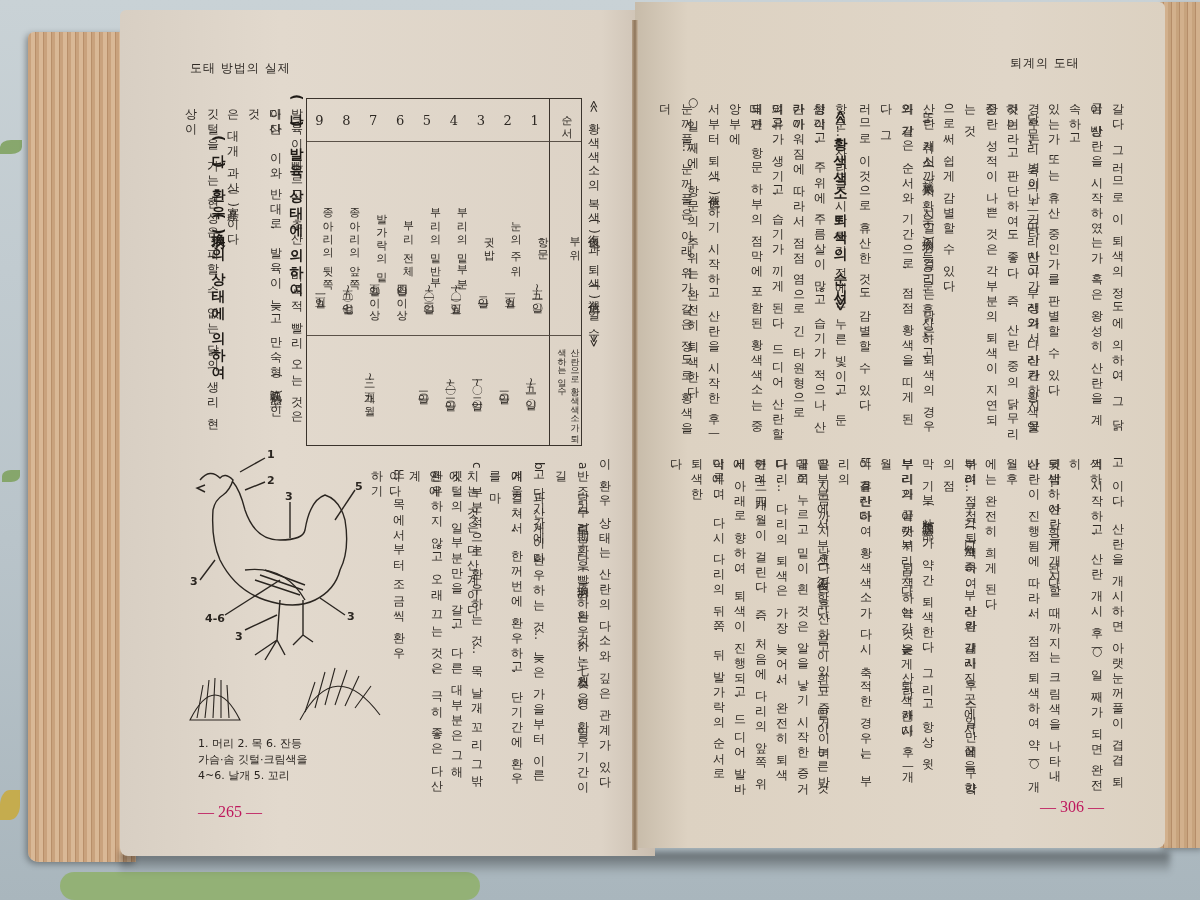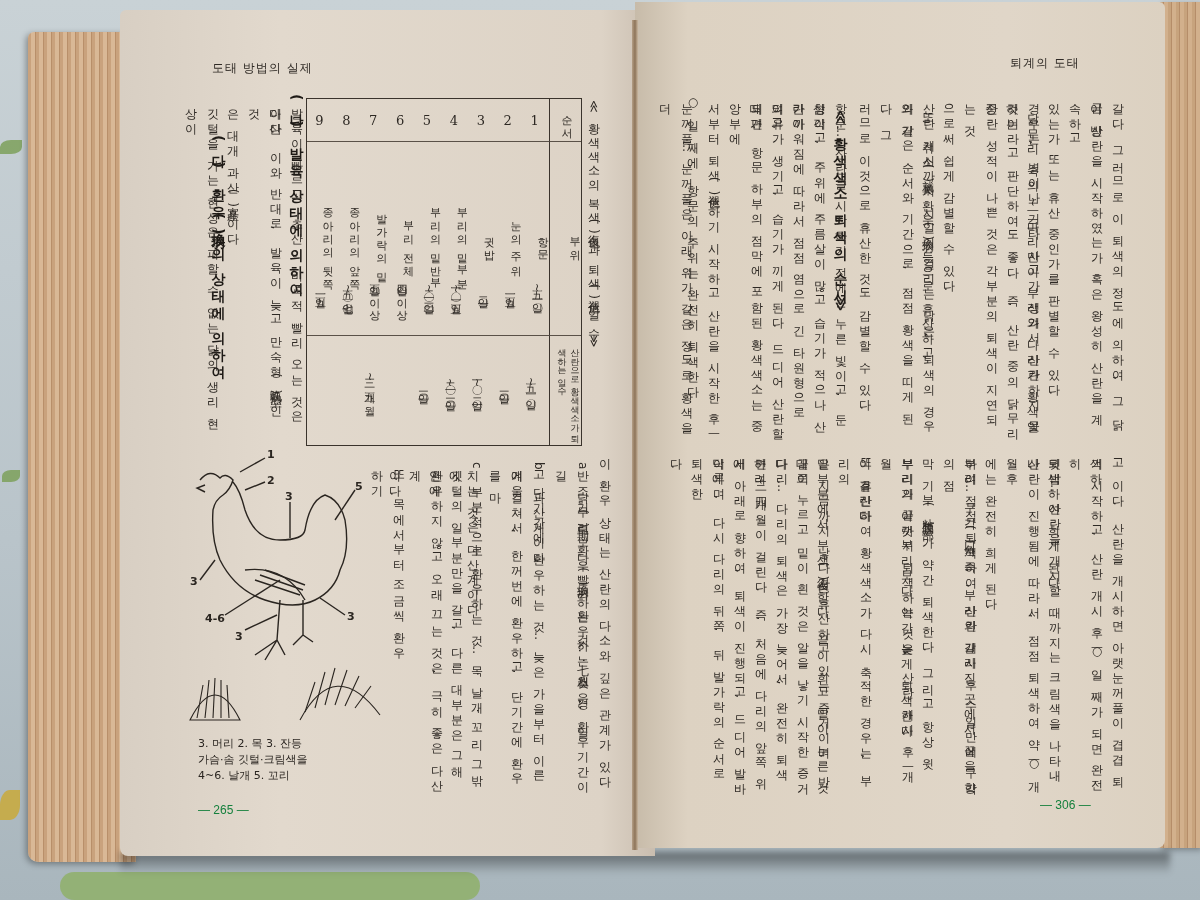--- a/index.html
+++ b/index.html
@@ -19,21 +19,21 @@
     background:linear-gradient(90deg,#d8cfc3 0%,#e2d9cd 30%,#ddd3c6 90%,#c9bdaf 100%);
     border-radius:6px 0 0 8px;}
   .page-right{left:615px;top:2px;width:530px;height:846px;
     background:linear-gradient(90deg,#c7bba9 0%,#ddd2c2 10%,#e0d6c8 70%,#dcd1c1 100%);
     border-radius:0 6px 8px 0;}
   .gutter{position:absolute;left:612px;top:20px;width:6px;height:830px;
     background:linear-gradient(90deg,#b49f86,#8d7459,#c9b7a0);}
   .shadow{position:absolute;left:100px;top:852px;width:1050px;height:22px;
     background:linear-gradient(180deg,rgba(0,0,0,.45),rgba(0,0,0,0));filter:blur(3px);}
   .running-head{position:absolute;font-size:12px;letter-spacing:1px;color:#2f2a25;}
-  .page-num{position:absolute;font-family:Liberation Sans, sans-serif;font-size:12px;color:#15803d;}
+  .page-num{position:absolute;font-family:Liberation Serif, serif;font-size:16px;color:#be185d;}
   .vcol{position:absolute;writing-mode:vertical-rl;font-size:12px;line-height:22px;
     letter-spacing:3px;color:#2e2924;white-space:normal;}
   .heading{font-weight:bold;font-size:14px;color:#1e1a16;}
   .tbl{position:absolute;left:306px;top:98px;width:276px;height:348px;
     border:1.5px solid #3a332c;box-sizing:border-box;}
   .tbl-grid{display:grid;grid-template-columns:repeat(9,1fr) 32px;grid-template-rows:42px 1fr 110px;height:100%;}
   .tc{border-top:1px solid #5a5148;display:flex;justify-content:center;align-items:flex-start;
     writing-mode:vertical-rl;font-size:11px;letter-spacing:2px;padding-top:6px;color:#2d2823;}
   .tc.num{writing-mode:horizontal-tb;font-family:"DejaVu Serif",serif;font-size:13px;align-items:center;padding:0;border-top:none;}
   .tc.hdr{border-left:1px solid #3a332c;}
@@ -55,21 +55,21 @@
   <div class="edge-left"></div>
   <div class="edge-right"></div>
   <div class="shadow"></div>
 
   <div class="page page-left"></div>
 
   <div class="page page-right"></div>
   <div class="gutter"></div>
 </div>
 
-<div class="running-head" style="left:212px;top:60px;">도태 방법의 실제</div>
+<div class="running-head" style="left:190px;top:60px;">도태 방법의 실제</div>
 
 <div class="vcol" style="left:286px;top:94px;height:330px;">
   <span class="heading">(나) 발육 상태에 의하여</span>
 </div>
 <div class="vcol" style="left:264px;top:100px;height:330px;">발육이 빠르고, 초산이 비교적 빨리 오는 것은 다산</div>
 <div class="vcol" style="left:243px;top:100px;height:330px;">이다. 이와 반대로, 발육이 늦고 만숙형(晩熟型)인 것</div>
 <div class="vcol" style="left:222px;top:100px;height:330px;">은 대개 과산(寡産)이다.</div>
 <div class="vcol" style="left:208px;top:135px;height:300px;">
   <span class="heading">(다) 환우(換羽)의 상태에 의하여</span>
 </div>
@@ -155,21 +155,21 @@
   </g>
   <g fill="none" stroke="#2a2520" stroke-width="1.1">
     <path d="M5 270 Q30 220 55 270 Z"></path>
     <path d="M12 268 L18 235 M20 268 L24 230 M28 268 L30 228 M36 268 L36 230 M44 268 L42 235"></path>
     <path d="M115 270 Q150 205 195 265"></path>
     <path d="M120 262 L130 232 M130 258 L140 222 M140 255 L150 218 M150 255 L162 220 M160 256 L174 226 M170 258 L186 236"></path>
   </g>
 </svg>
 
 <div class="legend">
-  <div>3. 머리    2. 목    3. 잔등</div>
+  <div>1. 머리    2. 목    6. 잔등</div>
   <div>가슴·솜 깃털·크림색을</div>
   <div>4~6. 날개    5. 꼬리</div>
 </div>
 
 <div class="vcol" style="left:594px;top:450px;height:340px;">이 환우 상태는 산란의 다소와 깊은 관계가 있다.</div>
 <div class="vcol" style="left:572px;top:462px;height:330px;">a 조기(早期) 환우(換羽)하는 것…七·八월 경, 일</div>
 <div class="vcol" style="left:550px;top:462px;height:330px;">반 닭무리보다 빨리 환우하는 것은, 환우기간이 길</div>
 <div class="vcol" style="left:528px;top:462px;height:330px;">고 과산계이다.</div>
 <div class="vcol b" style="left:506px;top:462px;height:330px;">b 단기간에 환우하는 것…늦은 가을부터 이른 겨울</div>
 <div class="vcol" style="left:484px;top:462px;height:330px;">에 걸쳐서, 한꺼번에 환우하고, 단기간에 환우를 마</div>

